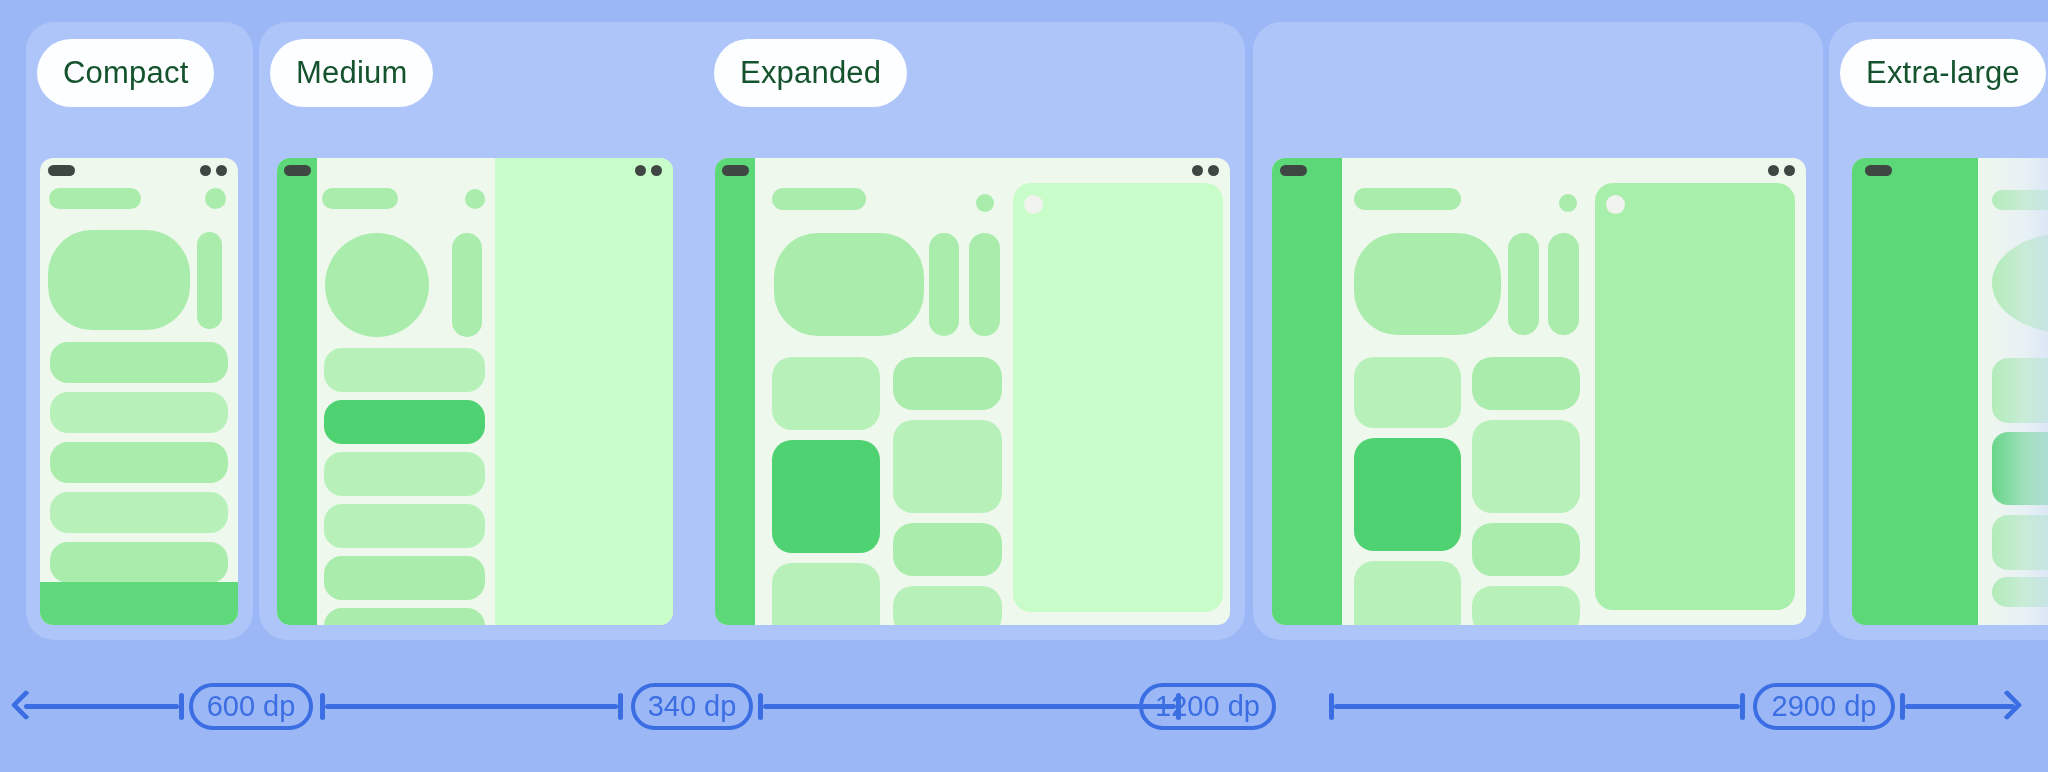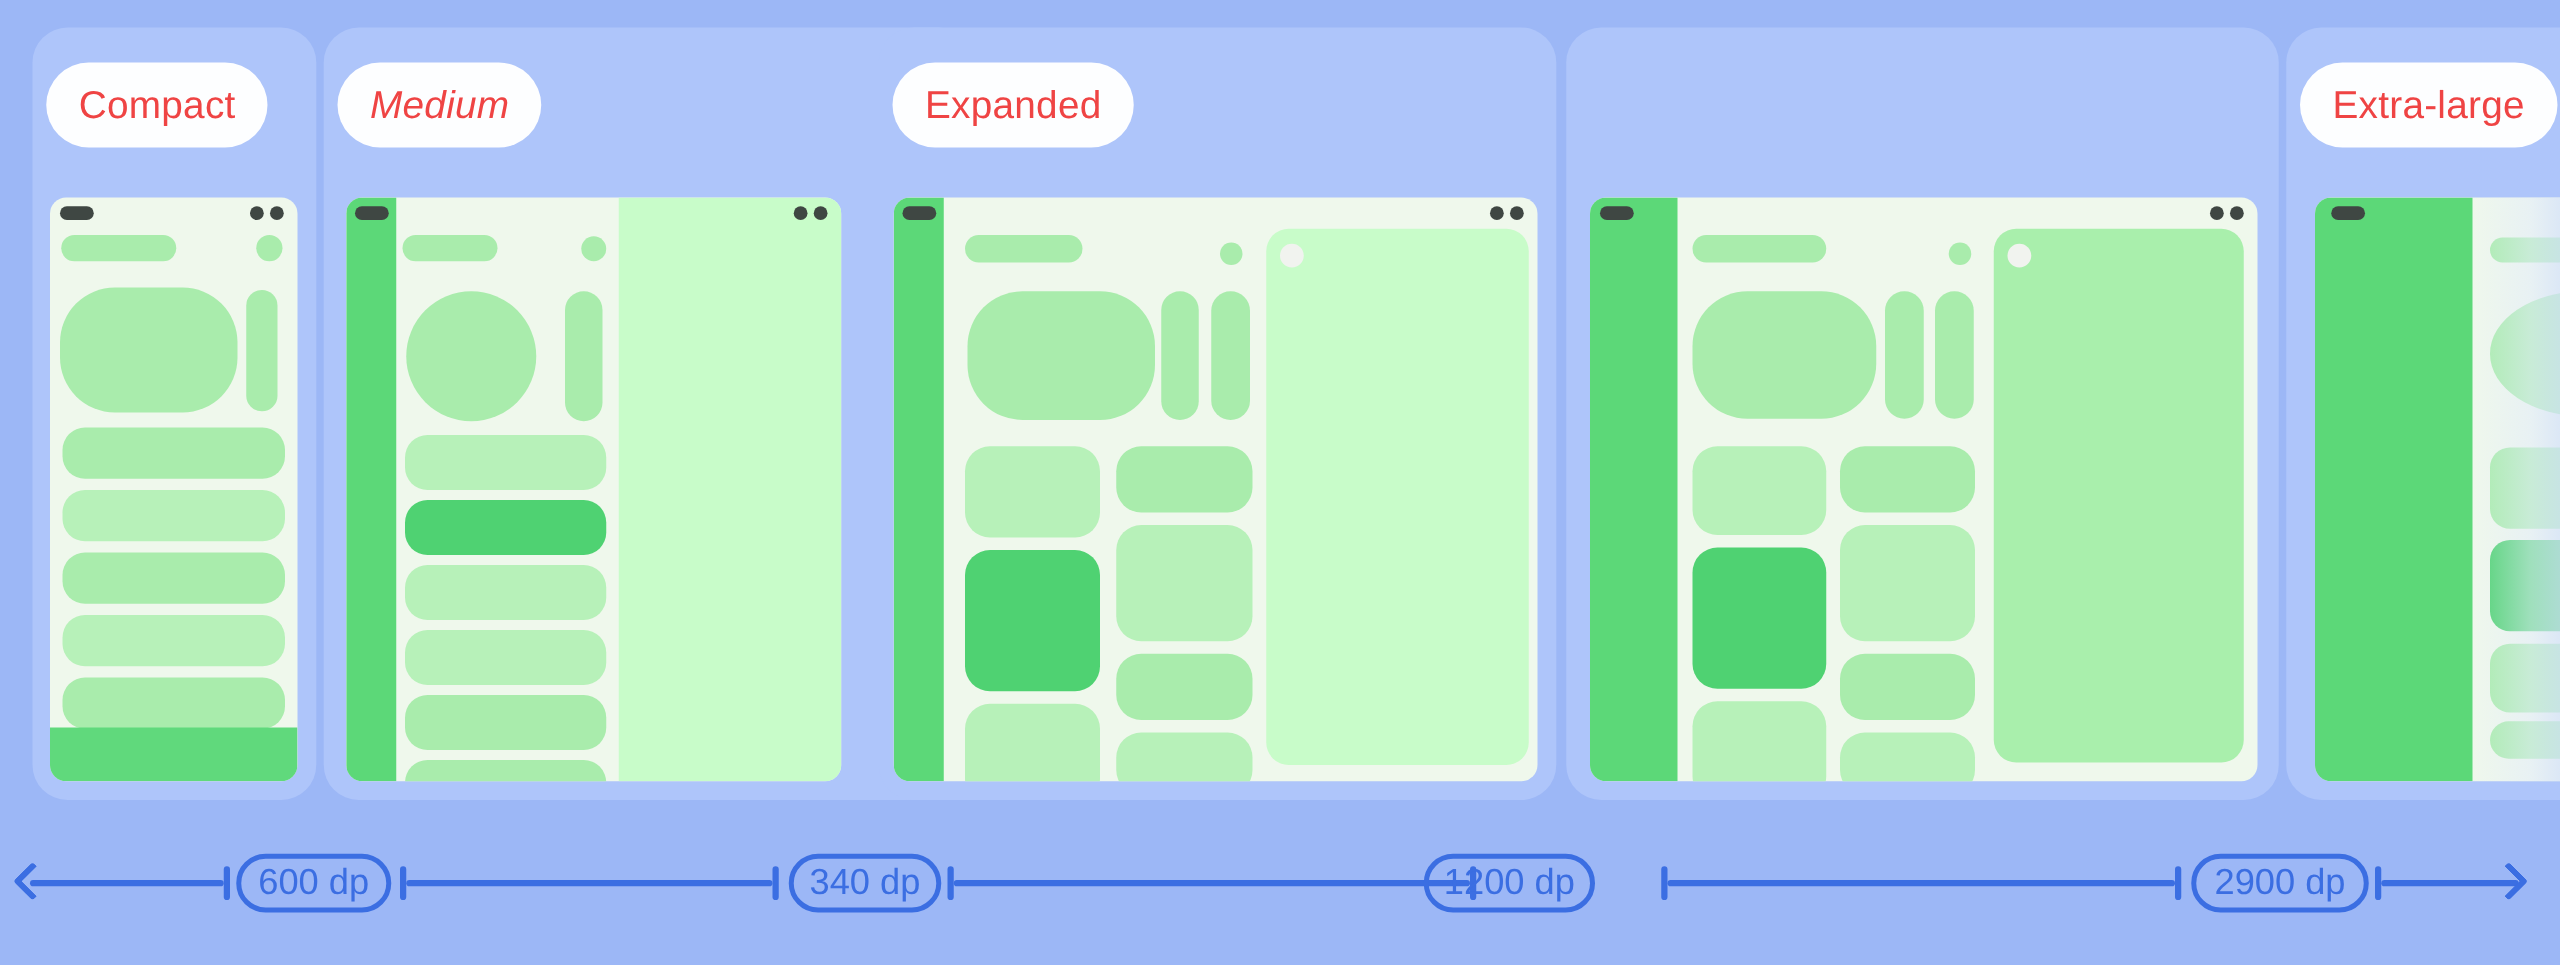--- a/index.html
+++ b/index.html
@@ -1,22 +1,22 @@
 <!DOCTYPE html>
 <html><head>
 <meta charset="utf-8">
 <style>
   html,body{margin:0;padding:0;background:#9cb7f6;}
   #canvas{position:relative;width:2048px;height:772px;background:#9cb7f6;overflow:hidden;
           font-family:"Liberation Sans", sans-serif;}
 
   
   .card{position:absolute;top:22px;height:618px;background:#aec5fa;border-radius:28px;}
-  .label-pill{position:absolute;left:11px;top:28px;height:68px;display:inline-flex;align-items:center;
-              padding:0 26px;background:#fdfeff;border-radius:34px;color:#ef4444;font-size:31px;
+  .label-pill{position:absolute;left:11px;top:17px;height:68px;display:inline-flex;align-items:center;
+              padding:0 26px;background:#fdfeff;border-radius:34px;color:#14532d;font-size:31px;
               font-weight:500;letter-spacing:.2px;white-space:nowrap;}
 
   
   .screen{position:absolute;top:136px;height:467px;background:#eff8ec;border-radius:13px;overflow:hidden;}
   .rail{position:absolute;left:0;top:0;bottom:0;background:#5cd878;}
   .pane{position:absolute;background:#c8fcc9;}
   .status-pill{position:absolute;width:27px;height:11px;border-radius:6px;background:#3f4743;top:7px;z-index:6;}
   .dot{position:absolute;width:11px;height:11px;border-radius:50%;background:#3f4743;top:7px;z-index:6;}
   .shape{position:absolute;background:#a9ecac;}
   .shape.lt{background:#b7f1b9;}
@@ -60,21 +60,21 @@
       <div class="shape vpill" style="right:16px;top:74px;width:25px;height:97px;"></div>
       <div class="shape row" style="left:10px;top:184px;width:178px;height:41px;"></div>
       <div class="shape row lt" style="left:10px;top:234px;width:178px;height:41px;"></div>
       <div class="shape row" style="left:10px;top:284px;width:178px;height:41px;"></div>
       <div class="shape row lt" style="left:10px;top:334px;width:178px;height:41px;"></div>
       <div class="shape row" style="left:10px;top:384px;width:178px;height:41px;"></div>
       <div class="bottom-bar"></div>
     </div>
   </div>
 
-  <div class="card" style="left:259px;width:520px;font-style:italic;">
+  <div class="card" style="left:259px;width:520px;">
     <div class="label-pill">Medium</div>
     <div class="screen" style="left:18px;width:396px;">
       <div class="pane" style="right:0;top:0;bottom:0;width:178px;"></div>
       <div class="rail" style="width:40px;"></div>
       <div class="status-pill" style="left:7px;"></div>
       <div class="dot" style="right:27px;"></div>
       <div class="dot" style="right:11px;"></div>
       <div class="shape search" style="left:45px;top:30px;width:76px;height:21px;"></div>
       <div class="shape avatar" style="left:188px;top:31px;width:20px;height:20px;"></div>
       <div class="shape avatar" style="left:48px;top:75px;width:104px;height:104px;"></div>

